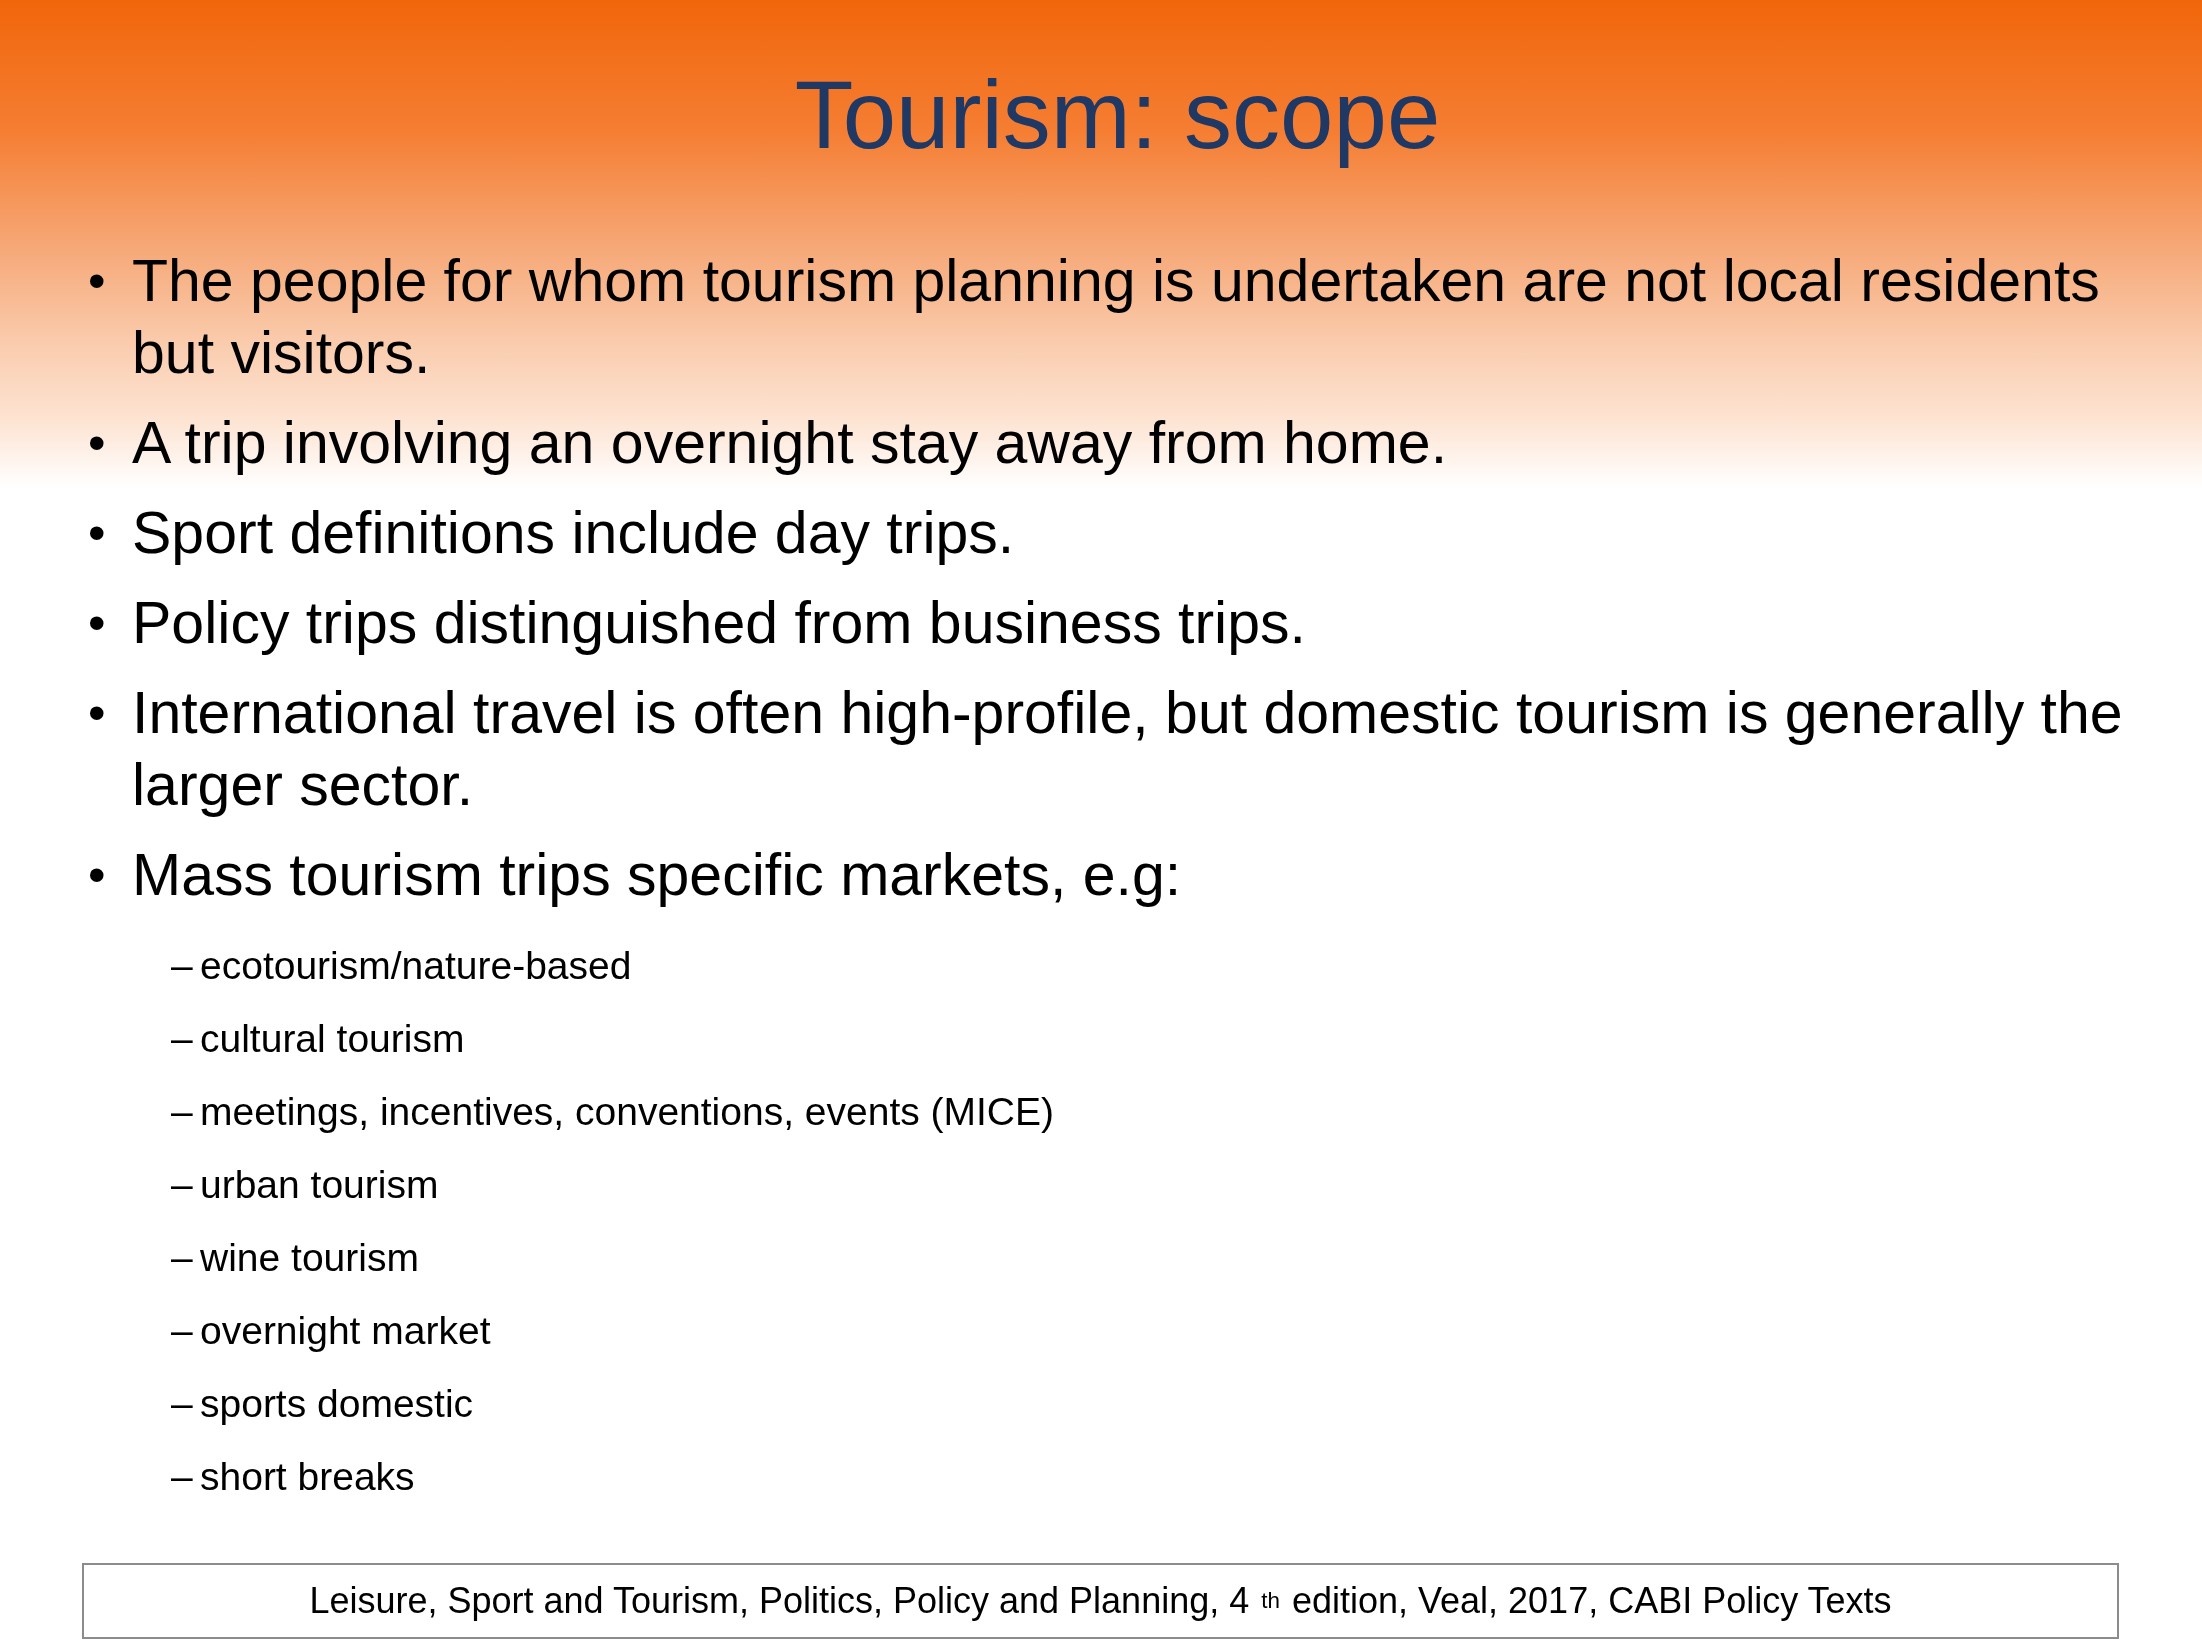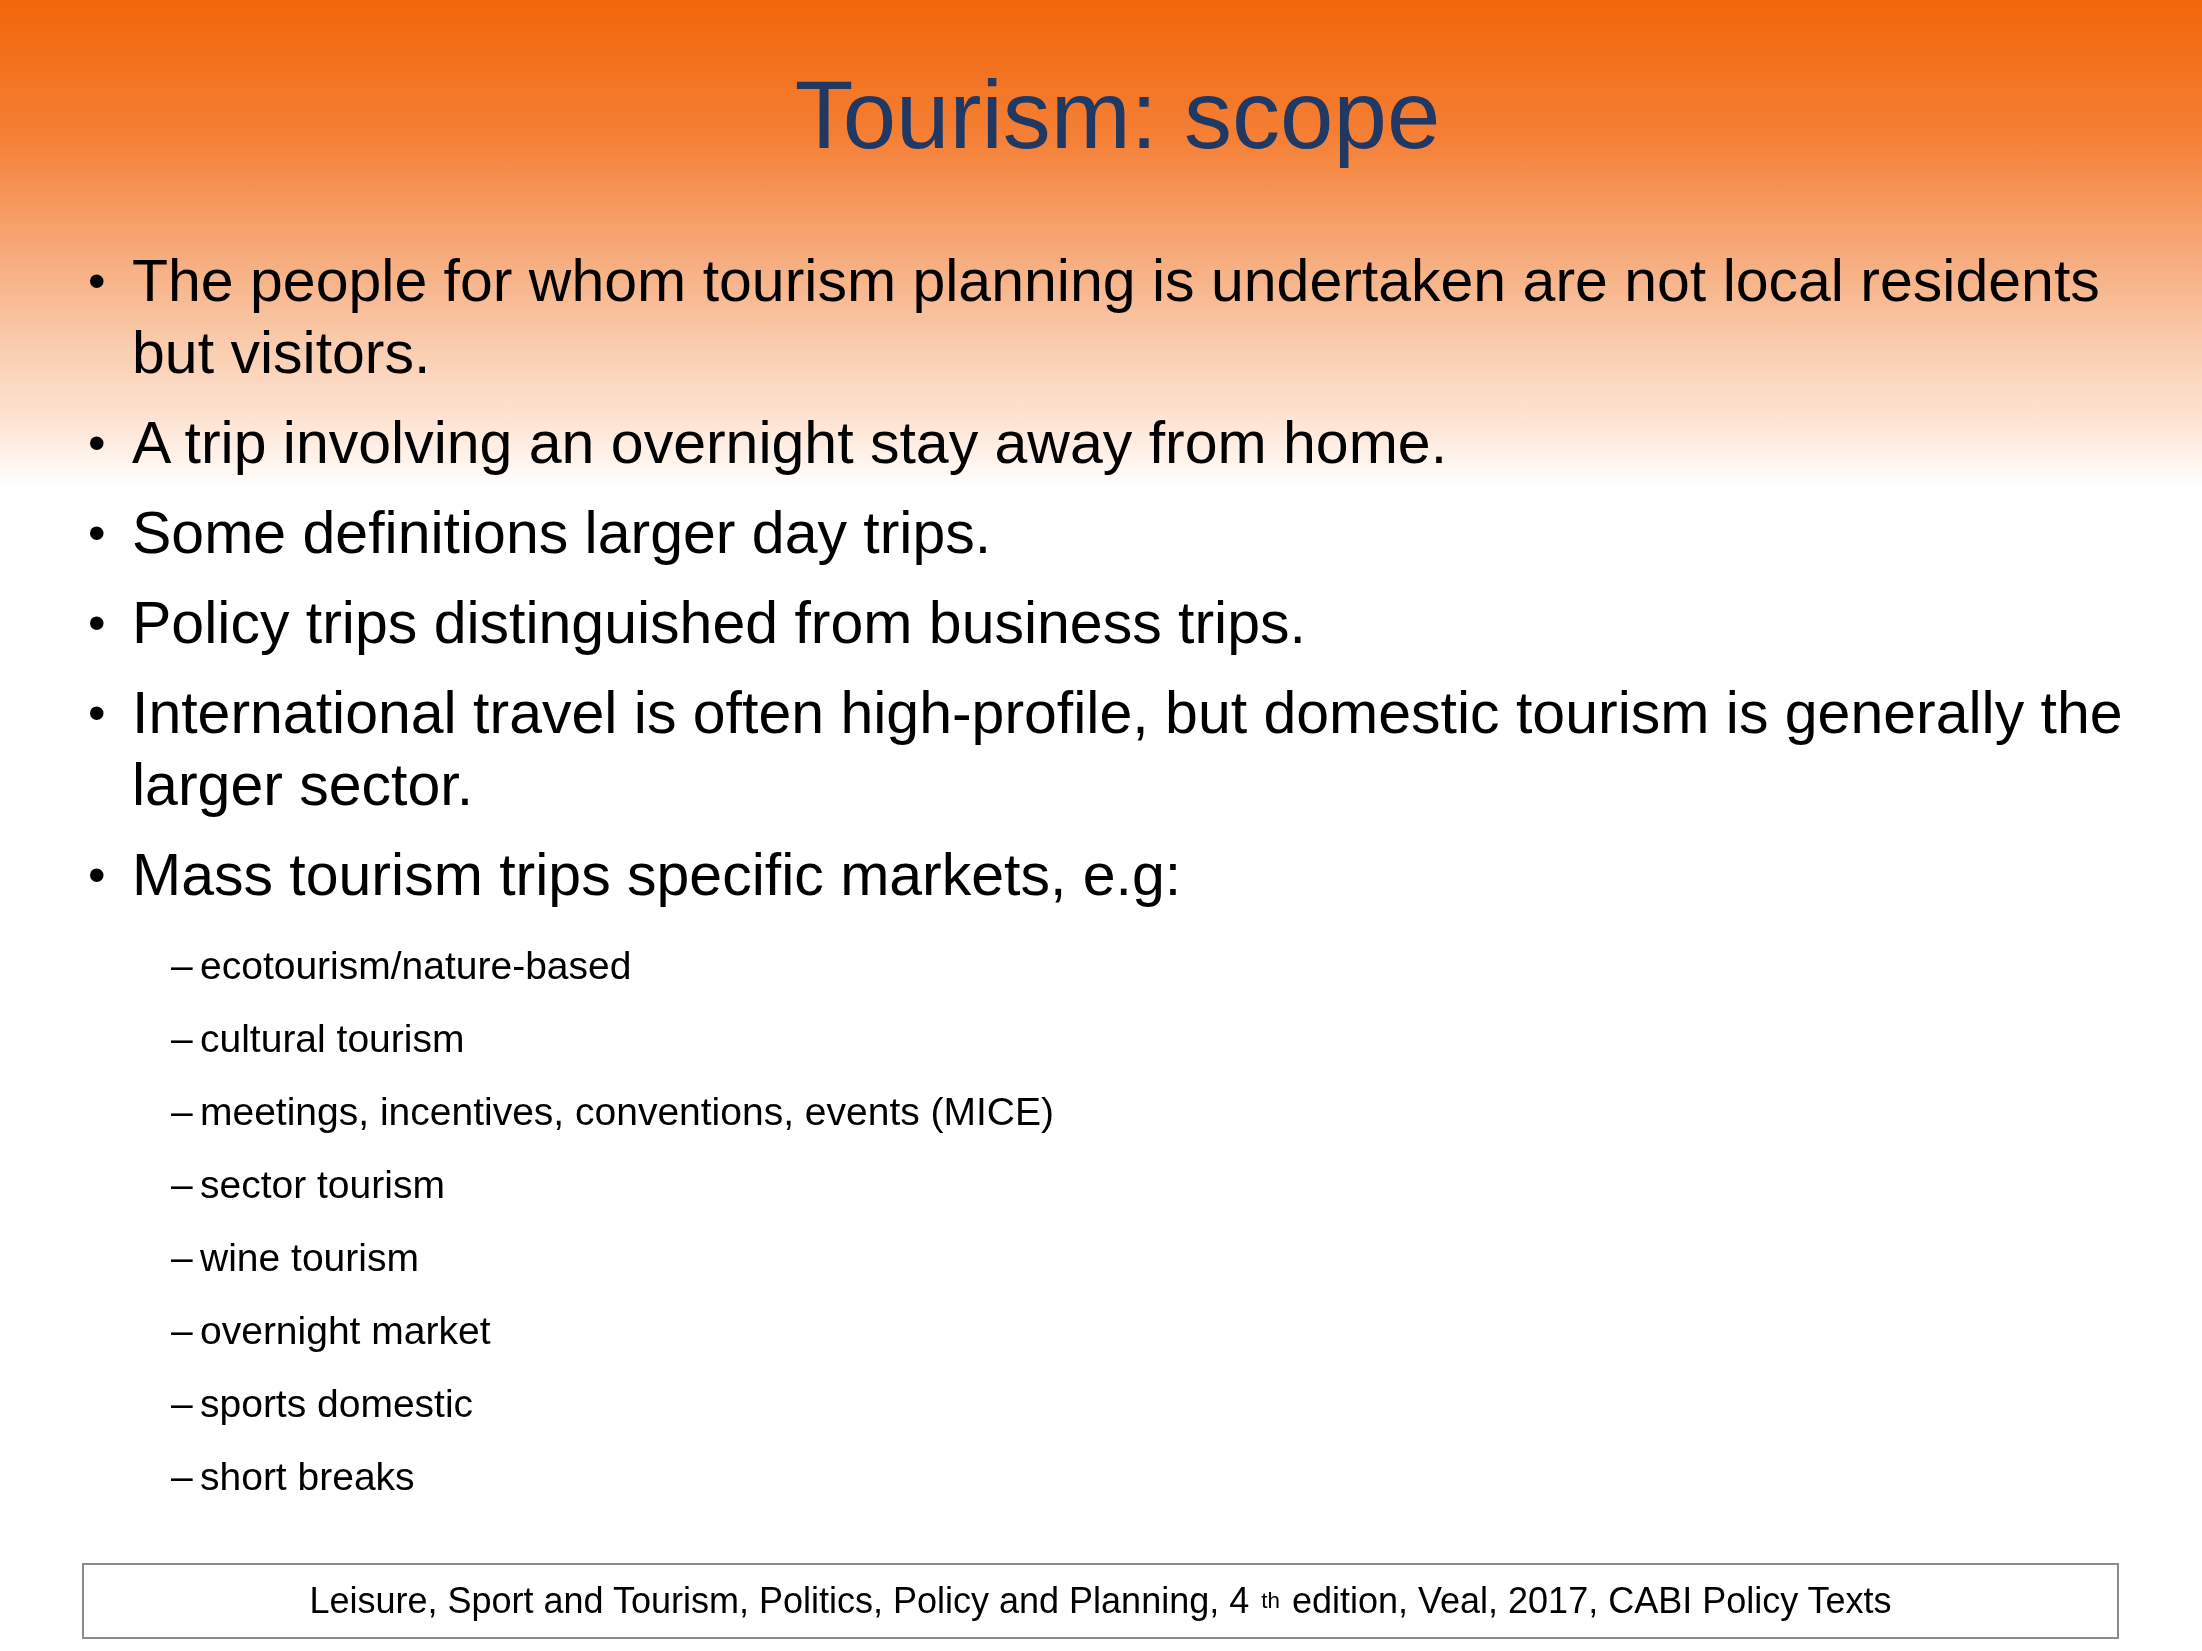--- a/index.html
+++ b/index.html
@@ -109,21 +109,21 @@
       <span>The people for whom tourism planning is undertaken are not local residents but visitors.</span>
     </div>
 
     <div class="bullet">
       <span class="marker">•</span>
       <span>A trip involving an overnight stay away from home.</span>
     </div>
 
     <div class="bullet">
       <span class="marker">•</span>
-      <span>Some definitions larger day trips.</span>
+      <span>Sport definitions include day trips.</span>
     </div>
 
     <div class="bullet">
       <span class="marker">•</span>
       <span>Policy trips distinguished from business trips.</span>
     </div>
 
     <div class="bullet">
       <span class="marker">•</span>
       <span>International travel is often high-profile, but domestic tourism is generally the larger sector.</span>
@@ -146,21 +146,21 @@
         <span>cultural tourism</span>
       </div>
 
       <div class="sub-bullet">
         <span class="marker">–</span>
         <span>meetings, incentives, conventions, events (MICE)</span>
       </div>
 
       <div class="sub-bullet">
         <span class="marker">–</span>
-        <span>sector tourism</span>
+        <span>urban tourism</span>
       </div>
 
       <div class="sub-bullet">
         <span class="marker">–</span>
         <span>wine tourism</span>
       </div>
 
       <div class="sub-bullet">
         <span class="marker">–</span>
         <span>overnight market</span>

